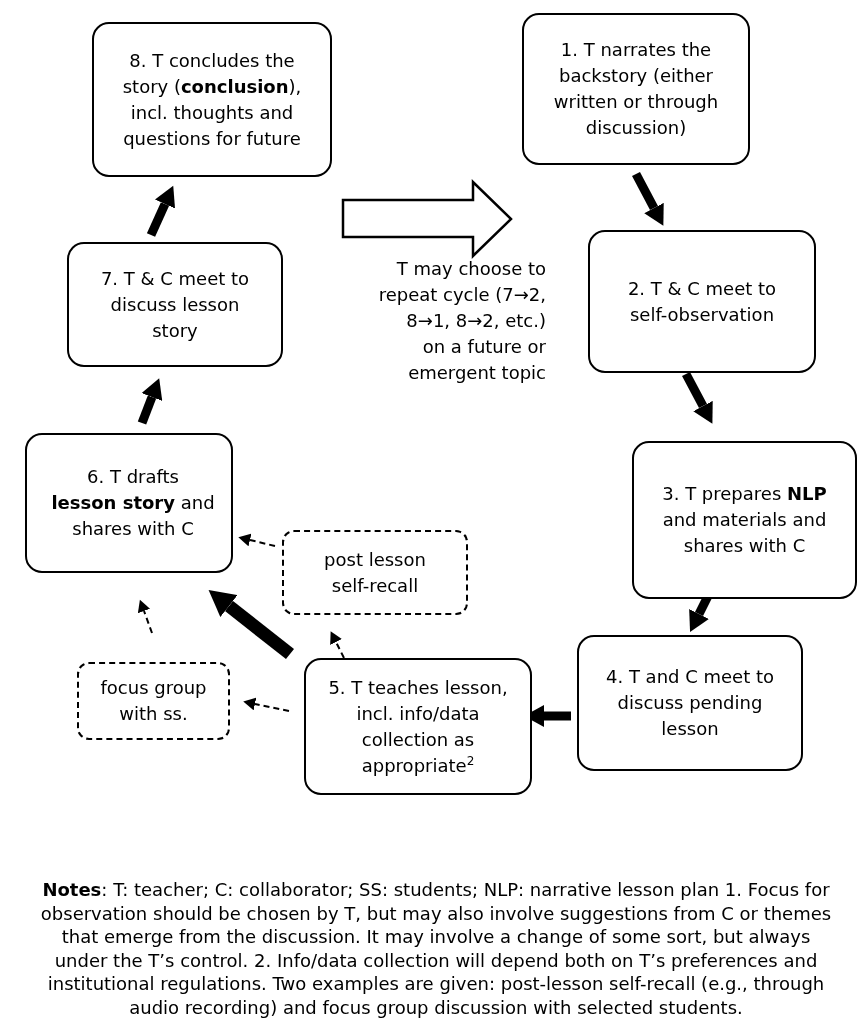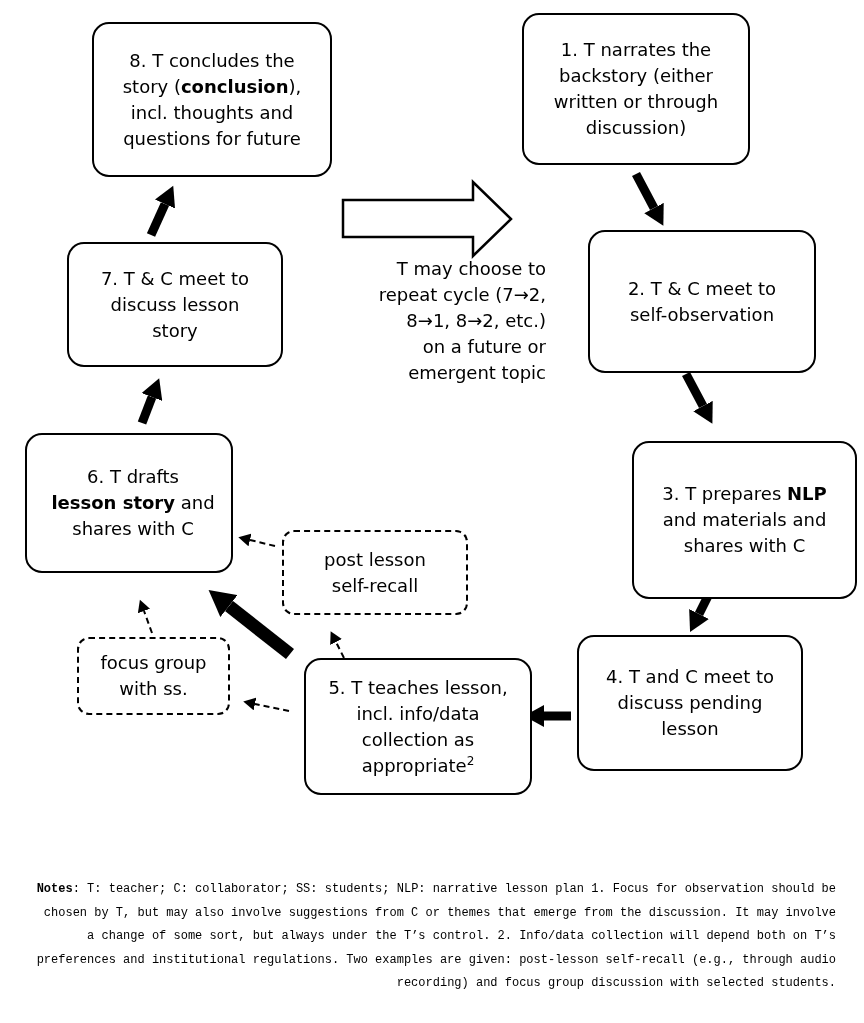--- a/index.html
+++ b/index.html
@@ -30,26 +30,26 @@
   
   #box-step-8{left:92px;top:22px;width:240px;height:155px;text-align:right;}
   #box-step-1{left:522px;top:13px;width:228px;height:152px;}
   #box-step-7{left:67px;top:242px;width:216px;height:125px;}
   #box-step-2{left:565px;top:230px;width:228px;height:143px;margin-left:23px;}
   #box-step-6{left:25px;top:433px;width:208px;height:140px;padding-left:8px;}
   #box-step-3{left:632px;top:441px;width:225px;height:158px;}
   #box-step-4{left:577px;top:635px;width:226px;height:136px;}
   #box-step-5{left:292px;top:658px;width:228px;height:137px;margin-left:12px;}
   #box-post-lesson{left:282px;top:530px;width:186px;height:85px;}
-  #box-focus-group{left:77px;top:637px;width:153px;height:78px;}
+  #box-focus-group{left:77px;top:662px;width:153px;height:78px;}
   #cycle-note{left:322px;top:256px;width:224px;height:140px;}
 
   #notes{
     position:absolute;left:36px;top:878px;width:800px;
-    font-size:12px;line-height:23.5px;text-align:right;font-family:Liberation Mono, monospace;
+    font-size:18px;line-height:23.5px;text-align:center;
   }
   #notes div{white-space:normal;}
 </style>
 </head>
 <body>
 
 <div id="stage">
 
   <svg class="layer" viewBox="0 0 864 1023">
     <defs>

